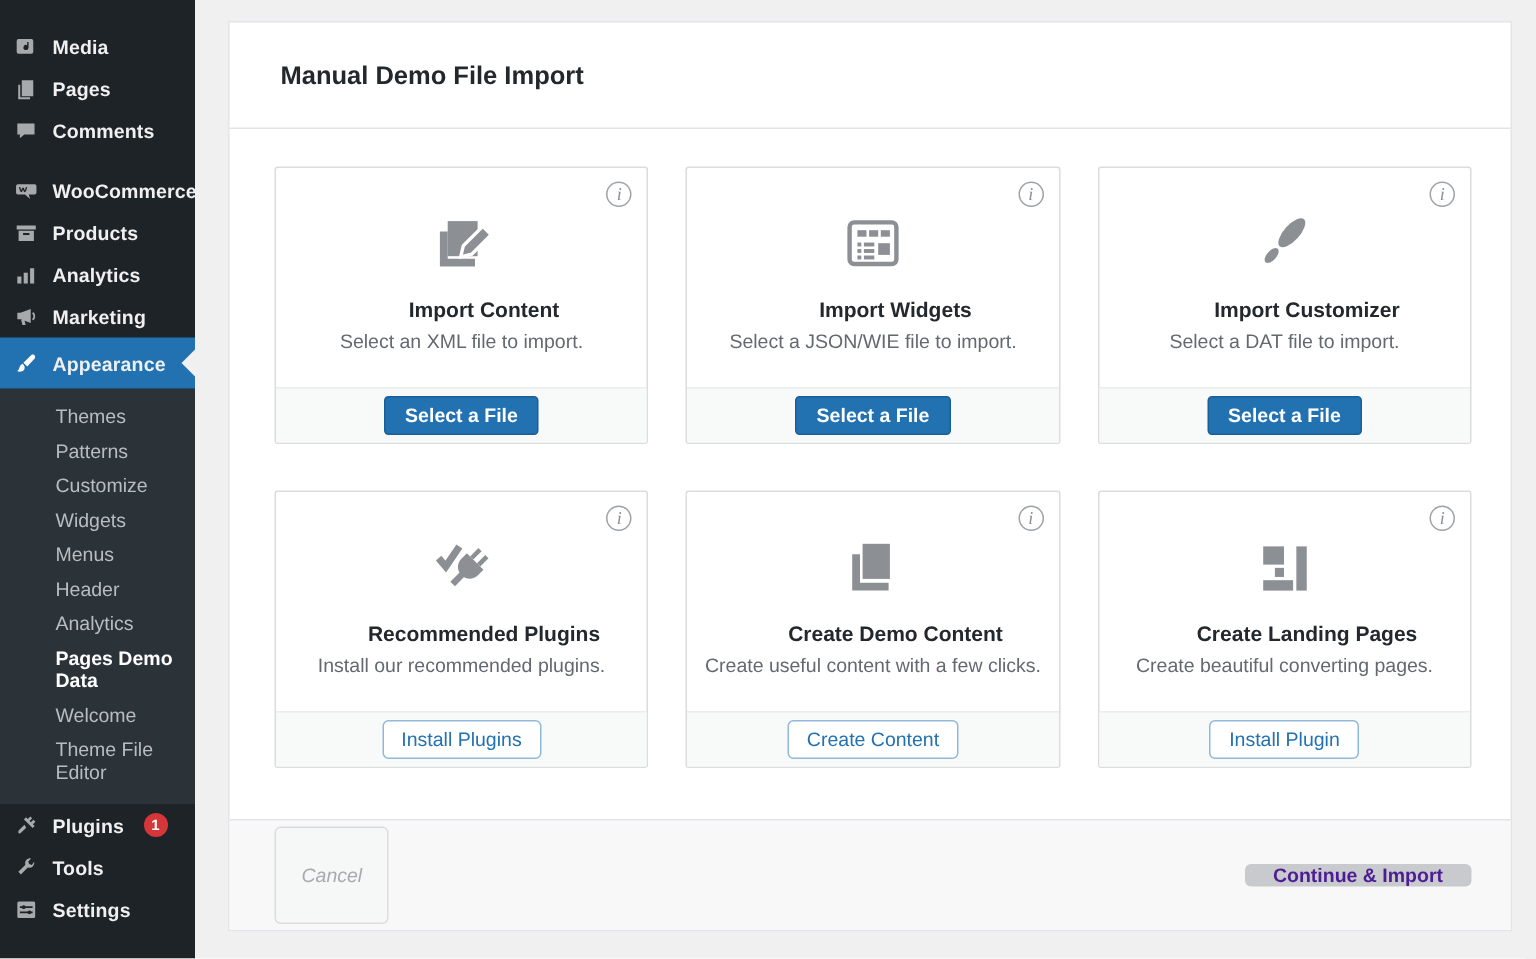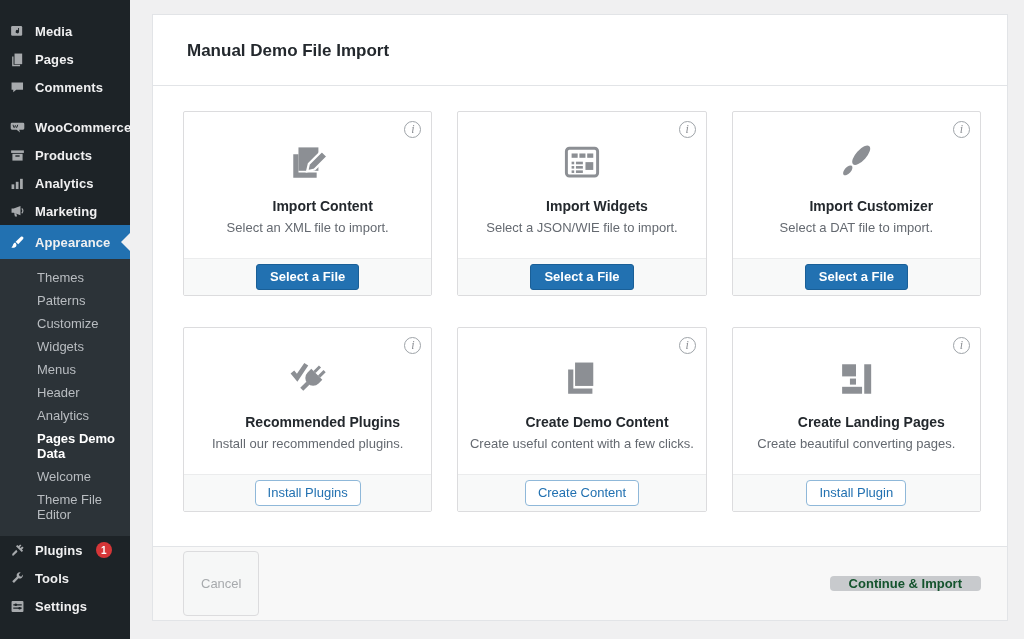--- a/index.html
+++ b/index.html
@@ -92,24 +92,24 @@
     border-radius:4px; padding:4px 12px; line-height:16px;
   }
 
   .panel-footer {
     height:74px; flex:none; background:#f8f8f8; border-top:1px solid #e2e4e7;
     display:flex; align-items:center; justify-content:space-between;
     padding:0 26px 0 30px;
   }
   .btn-cancel {
     background:#f6f7f7; color:#a7aaad; border:1px solid #dcdcde;
-    border-radius:4px; padding:24px 17px; line-height:15px;
+    border-radius:4px; padding:24px 17px; line-height:15px;font-style:italic;
   }
   .btn-continue {
-    background:#c8cacd; color:#14532d; border:none; font-weight:600;
+    background:#c8cacd; color:#4c1d95; border:none; font-weight:600;
     border-radius:4px; padding:0 19px; line-height:15px; cursor:default;
   }
 </style>
 </head>
 <body>
 
 <nav class="sidebar">
 
   <div class="menu-item">
     <span class="mi-icon">

